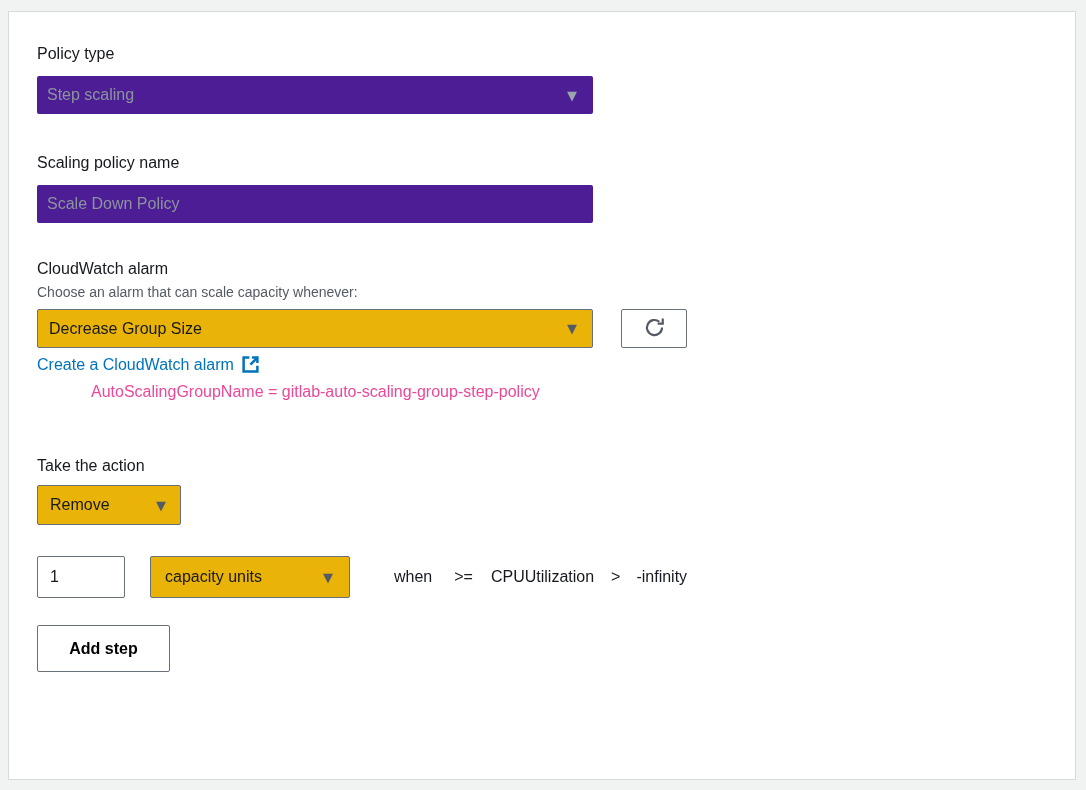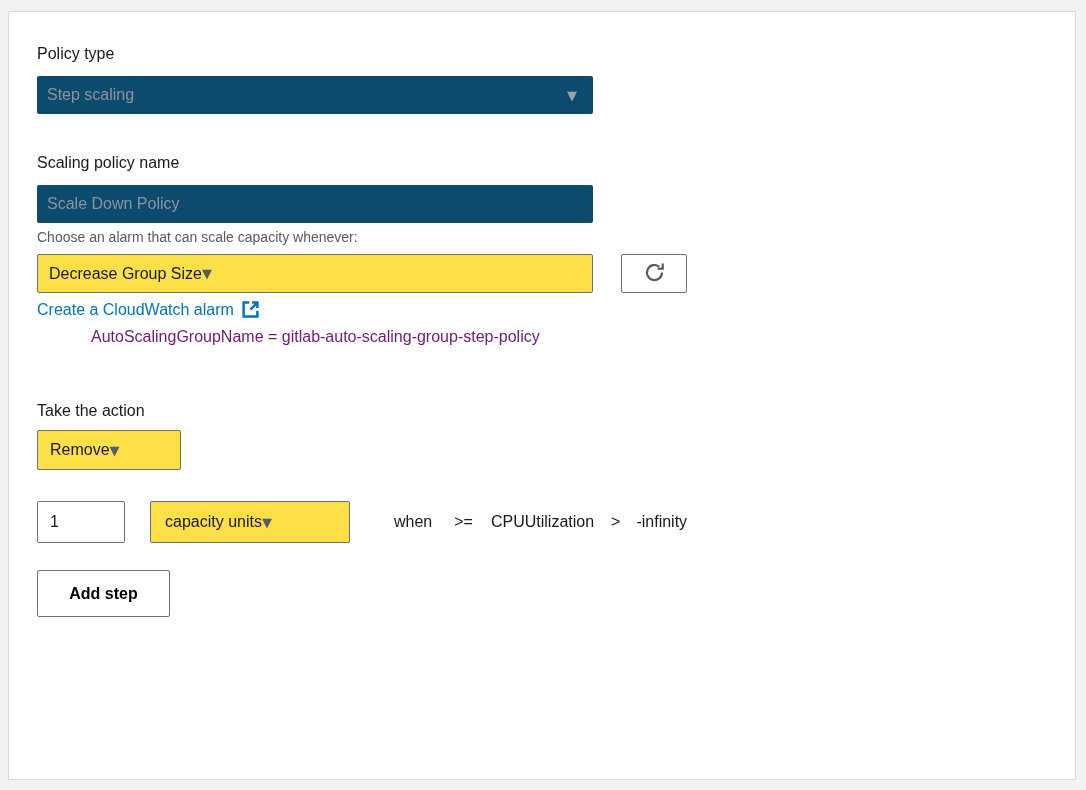--- a/index.html
+++ b/index.html
@@ -36,30 +36,30 @@
     box-sizing: border-box;
     display: flex;
     align-items: center;
     border-radius: 2px;
     font-size: 16px;
     color: #16191f;
   }
   .ctl-disabled {
     width: 556px;
     height: 38px;
-    background: #0c4a6e;
+    background: #4c1d95;
     border: none;
     padding: 0 16px 0 10px;
     color: #8c959d;
     justify-content: space-between;
   }
   .ctl-select {
-    background: #fde047;
-    border: 1px solid #687078;
-    justify-content: flex-start;
+    background: #eab308;
+    border: 1px solid #687078;
+    justify-content: space-between;
   }
   .arrow {
     font-family: "DejaVu Sans", sans-serif;
     font-size: 13px;
     line-height: 1;
     color: #545b64;
     flex: 0 0 auto;
   }
   .arrow-disabled { color: #9aa5ab; }
   .label-policy-type { margin-bottom: 13px; }
@@ -101,21 +101,21 @@
     margin-top: 10px;
     font-size: 16px;
     line-height: 35px;
     color: #16191f;
   }
   .dimension-line {
     margin-top: 8px;
     padding-left: 54px;
     font-size: 16px;
     line-height: 19px;
-    color: #701a75;
+    color: #ec4899;
   }
   .label-action { margin-top: 55px; margin-bottom: 10px; }
   .action-select {
     width: 144px;
     height: 40px;
     padding: 0 14px 0 12px;
   }
   .step-row {
     margin-top: 31px;
     display: flex;
@@ -180,20 +180,21 @@
   <div class="ctl ctl-disabled">
     <span>Step scaling</span>
     <span class="arrow arrow-disabled">▼</span>
   </div>
 
   <div class="field-label label-policy-name">Scaling policy name</div>
   <div class="ctl ctl-disabled">
     <span>Scale Down Policy</span>
   </div>
 
+  <div class="field-label label-alarm">CloudWatch alarm</div>
   <div class="hint">Choose an alarm that can scale capacity whenever:</div>
 
   <div class="alarm-row">
     <div class="ctl ctl-select alarm-select">
       <span>Decrease Group Size</span>
       <span class="arrow">▼</span>
     </div>
     <button class="refresh-btn">
       <span>
         <svg width="23" height="23" viewBox="0 0 22 22" fill="none">

